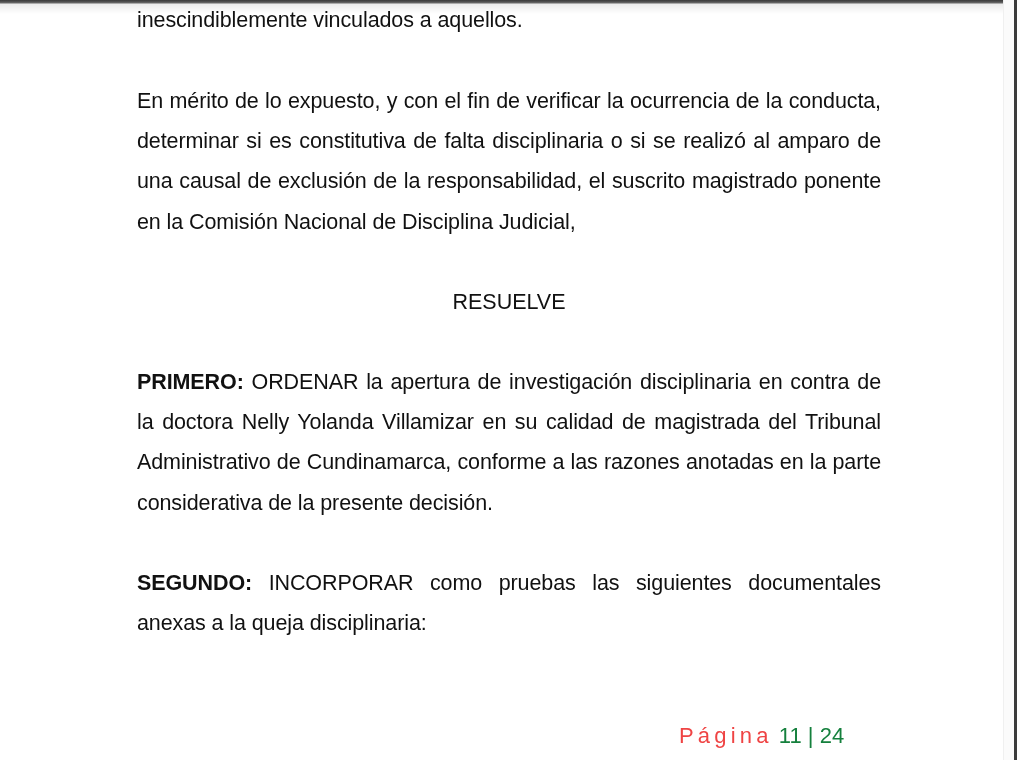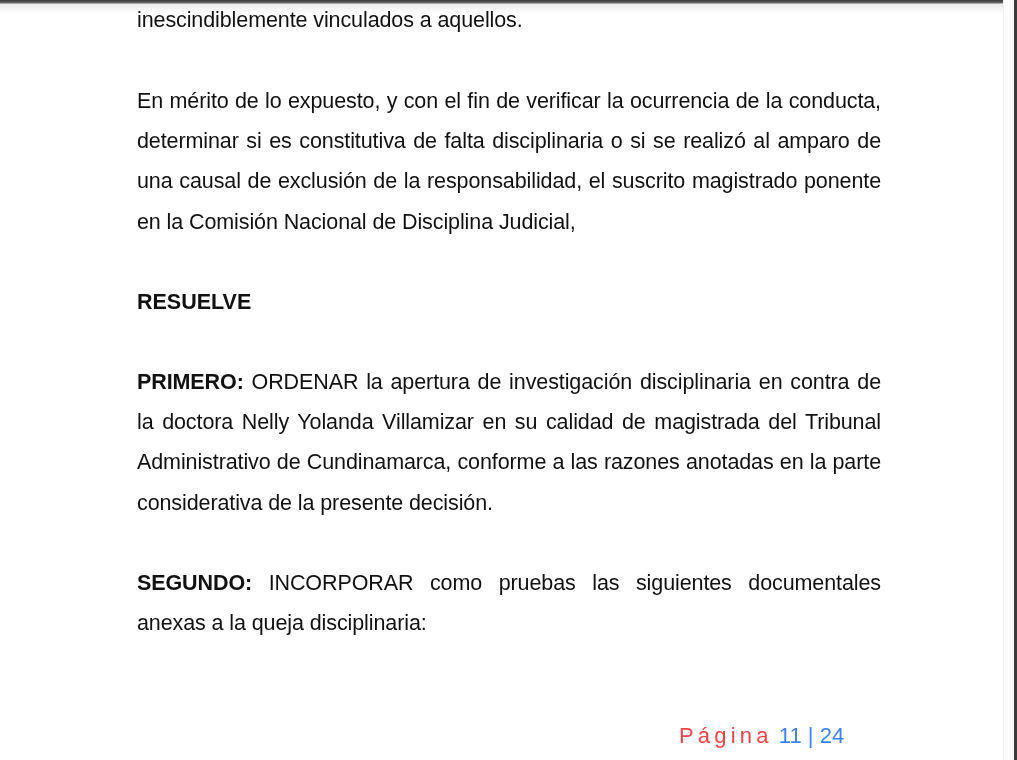--- a/index.html
+++ b/index.html
@@ -57,23 +57,23 @@
       text-align: justify;
       letter-spacing: -0.1px;
     }
     .p1 { top: 0px; }
     .p2 { top: 81px; }
     .heading {
       position: absolute;
       left: 137px;
       width: 744px;
       top: 282px;
-      text-align: left;
+      text-align: center;
       font-family: "Liberation Sans", sans-serif;
-      font-weight: bold;
+      font-weight: normal;
       font-size: 21.5px;
       line-height: 40px;
       color: #111111;
     }
     .p3 { top: 362px; }
     .p4 { top: 563px; }
     .lead { font-weight: bold; }
     .footer {
       position: absolute;
       left: 679px;
@@ -81,21 +81,21 @@
       font-family: "Liberation Sans", sans-serif;
       font-size: 22px;
       line-height: 34px;
       white-space: nowrap;
     }
     .footer .label {
       color: #ef4444;
       letter-spacing: 4.2px;
     }
     .footer .num {
-      color: #3b82f6;
+      color: #15803d;
       letter-spacing: 0px;
     }
   </style>
 </head>
 <body>
 
 <div class="viewer">
   <div class="page">
 
     <div class="text p2">

